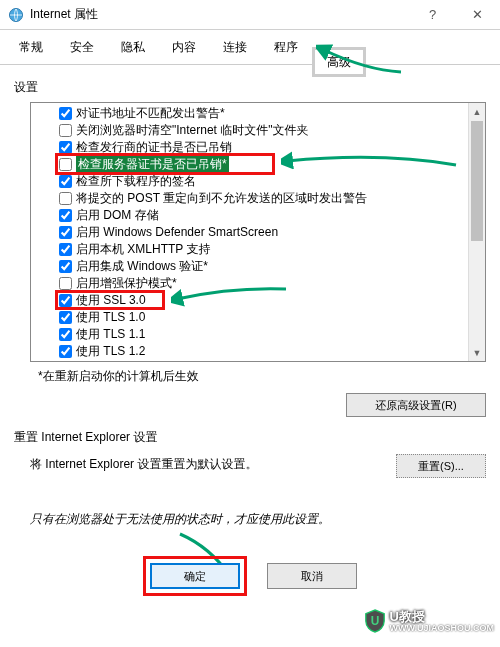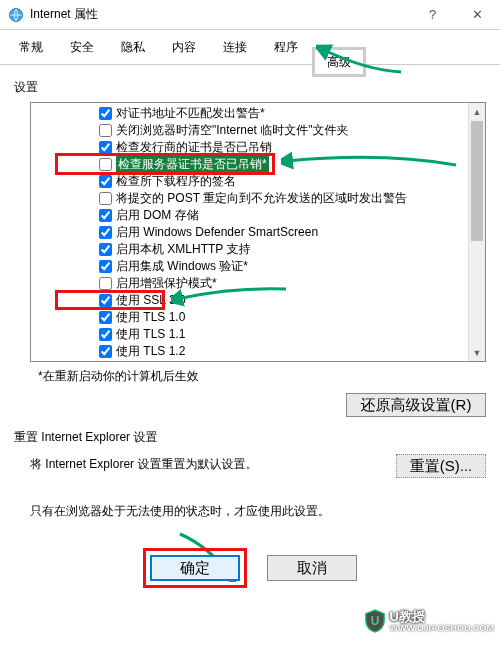--- a/index.html
+++ b/index.html
@@ -16,21 +16,21 @@
   .section-label { margin: 4px 0 6px 0; }
   .listbox { border: 1px solid #888; height: 260px; overflow: auto; background: #fff; position: relative; }
   .listbox-inner { padding: 2px 0 2px 28px; }
   .row { display: flex; align-items: center; height: 17px; white-space: nowrap; }
   .row input[type=checkbox] { margin-right: 4px; width: 13px; height: 13px; }
   .row .lbl { font-size: 12px; }
   .row.selected .lbl { background: #15803d; color: #fff; padding: 0 2px; }
   .red-box { position: absolute; border: 3px solid #e11; pointer-events: none; }
   .note { margin: 6px 0 8px 24px; font-size: 12px; }
   .btnrow { display: flex; justify-content: flex-end; margin: 4px 0; }
-  .winbtn { min-width: 140px; height: 24px; border: 1px solid #888; background: #e9e9e9; font-size: 15px; font-family: inherit; cursor: default; }
+  .winbtn { min-width: 140px; height: 24px; border: 1px solid #888; background: #e9e9e9; font-size: 11px; font-family: inherit; cursor: default; }
   .winbtn.small { min-width: 90px; }
   .group-label { margin: 12px 0 6px 0; }
   .desc { margin: 4px 0 10px 16px; }
   .bottom-buttons { display: flex; justify-content: center; gap: 20px; margin-top: 28px; position: relative; }
   .bottom-buttons .winbtn { min-width: 90px; height: 26px; }
   .ok-highlight { border: 3px solid #e11; padding: 4px; }
   .ok-btn { border: 2px solid #0078d7; background: #e5f1fb; }
   .arrow { position: absolute; pointer-events: none; }
   .watermark { position: absolute; right: 6px; bottom: 14px; display: flex; align-items: center; gap: 4px; opacity: 0.9; }
   .watermark .shield { width: 22px; height: 24px; }
@@ -71,21 +71,21 @@
       <marker id="ah1" markerWidth="8" markerHeight="8" refX="2" refY="3" orient="auto">
         <path d="M0,0 L6,3 L0,6 Z" fill="#00a070"></path>
       </marker>
     </defs>
   <path d="M85,30 Q50,28 8,8" stroke="#00a070" stroke-width="3" fill="none" marker-end="url(#ah1)"></path>
 </svg>
 
 <div class="content">
   <div class="section-label">设置</div>
 
-  <div class="listbox" style="margin-left:16px; position:relative;padding-left:40px;">
+  <div class="listbox" style="margin-left:16px; position:relative;">
     <div class="listbox-inner" id="rows">
         <div class="row">
           <input type="checkbox" checked="" style="">
           <span class="lbl">对证书地址不匹配发出警告*</span>
         </div>
         <div class="row">
           <input type="checkbox" style="">
           <span class="lbl">关闭浏览器时清空"Internet 临时文件"文件夹</span>
         </div>
         <div class="row">
@@ -172,21 +172,21 @@
 
   <div class="btnrow">
     <button class="winbtn">还原高级设置(R)</button>
   </div>
 
   <div class="group-label">重置 Internet Explorer 设置</div>
   <div style="display:flex; align-items:flex-start;">
     <div class="desc" style="flex:1">将 Internet Explorer 设置重置为默认设置。</div>
     <button class="winbtn small dotted" style="margin-top:2px;">重置(S)...</button>
   </div>
-  <div class="desc" style="margin-top:20px;">只有在浏览器处于无法使用的状态时，才应使用此设置。</div>
+  <div class="desc" style="margin-top:28px;font-style:italic;">只有在浏览器处于无法使用的状态时，才应使用此设置。</div>
 
   <svg class="arrow" style="left:170px; top:532px;" width="80" height="50">
     <defs>
         <marker id="ah4" markerWidth="8" markerHeight="8" refX="2" refY="3" orient="auto">
           <path d="M0,0 L6,3 L0,6 Z" fill="#00a070"></path>
         </marker>
       </defs>
     <path d="M10,2 Q40,15 60,44" stroke="#00a070" stroke-width="3" fill="none" marker-end="url(#ah4)"></path>
   </svg>
 

